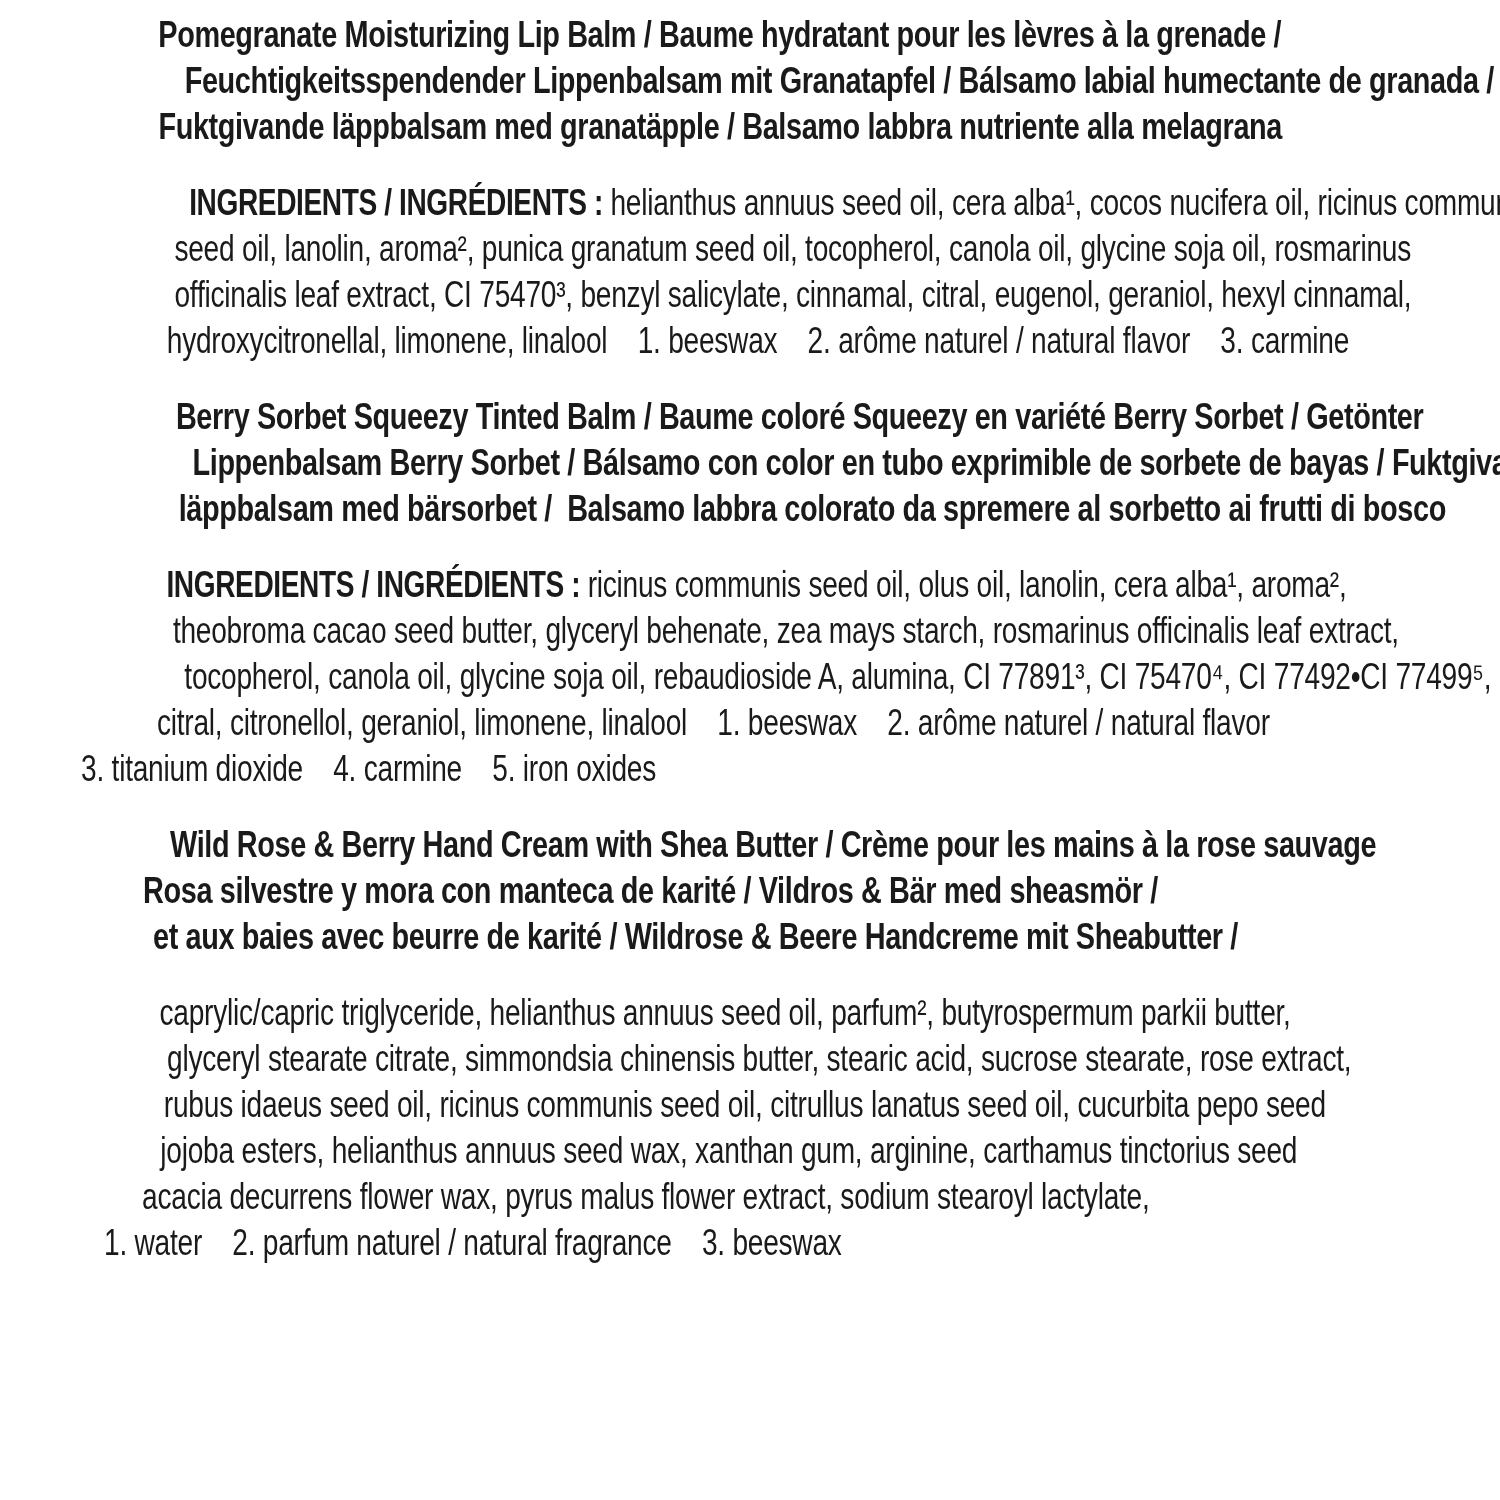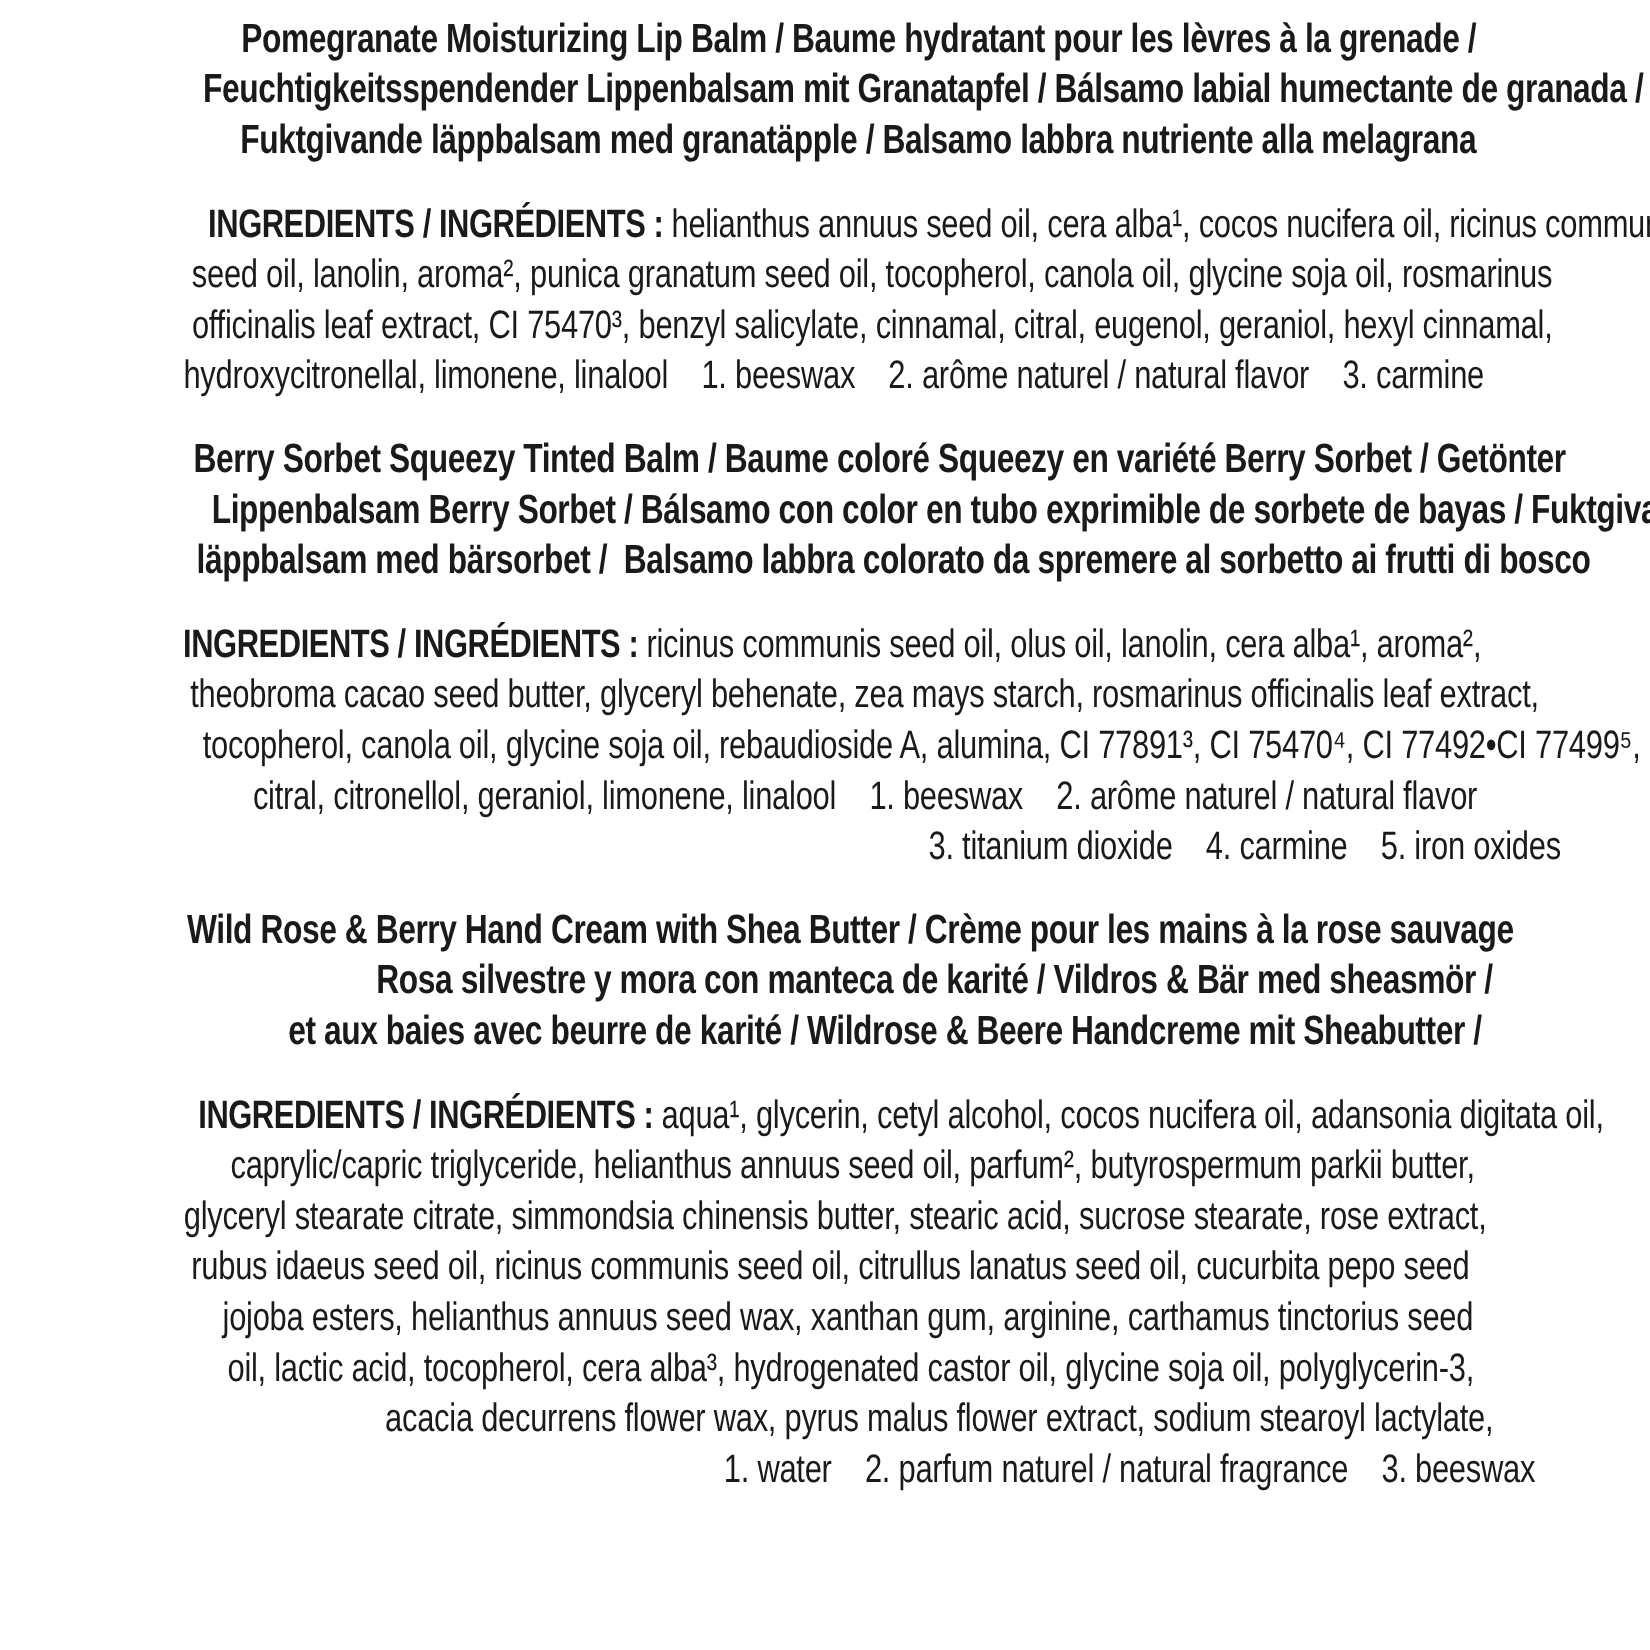--- a/index.html
+++ b/index.html
@@ -20,21 +20,21 @@
   }
   .block {
     margin-bottom: 30px;
   }
   .block:last-child {
     margin-bottom: 0;
   }
   .line {
     height: 46px;
     line-height: 46px;
-    text-align: right;
+    text-align: left;
     white-space: pre;
     overflow: visible;
     text-decoration: underline;
   }
   
   .scale {
     display: inline-block;
     transform: scaleX(0.78);
     transform-origin: 50% 50%;
     white-space: pre;
@@ -86,23 +86,21 @@
     <div class="line"><span class="scale">3. titanium dioxide    4. carmine    5. iron oxides</span></div>
   </div>
 
   <div class="block title">
     <div class="line"><span class="scale">Wild Rose &amp; Berry Hand Cream with Shea Butter / Crème pour les mains à la rose sauvage</span></div>
     <div class="line"><span class="scale">Rosa silvestre y mora con manteca de karité / Vildros &amp; Bär med sheasmör /</span></div>
     <div class="line"><span class="scale">et aux baies avec beurre de karité / Wildrose &amp; Beere Handcreme mit Sheabutter /</span></div>
   </div>
 
   <div class="block body">
-    <div class="line"><span class="scale"><span class="ing-label">INGREDIENTS / INGRÉDIENTS : </span><span>aqua¹, glycerin, cetyl alcohol, cocos nucifera oil, adansonia digitata oil,</span></span></div>
     <div class="line"><span class="scale">caprylic/capric triglyceride, helianthus annuus seed oil, parfum², butyrospermum parkii butter,</span></div>
     <div class="line"><span class="scale">glyceryl stearate citrate, simmondsia chinensis butter, stearic acid, sucrose stearate, rose extract,</span></div>
     <div class="line"><span class="scale">rubus idaeus seed oil, ricinus communis seed oil, citrullus lanatus seed oil, cucurbita pepo seed</span></div>
     <div class="line"><span class="scale">jojoba esters, helianthus annuus seed wax, xanthan gum, arginine, carthamus tinctorius seed</span></div>
-    <div class="line"><span class="scale">oil, lactic acid, tocopherol, cera alba³, hydrogenated castor oil, glycine soja oil, polyglycerin-3,</span></div>
     <div class="line"><span class="scale">acacia decurrens flower wax, pyrus malus flower extract, sodium stearoyl lactylate,</span></div>
     <div class="line"><span class="scale">1. water    2. parfum naturel / natural fragrance    3. beeswax</span></div>
   </div>
 
 </div>
 
 </body></html>

